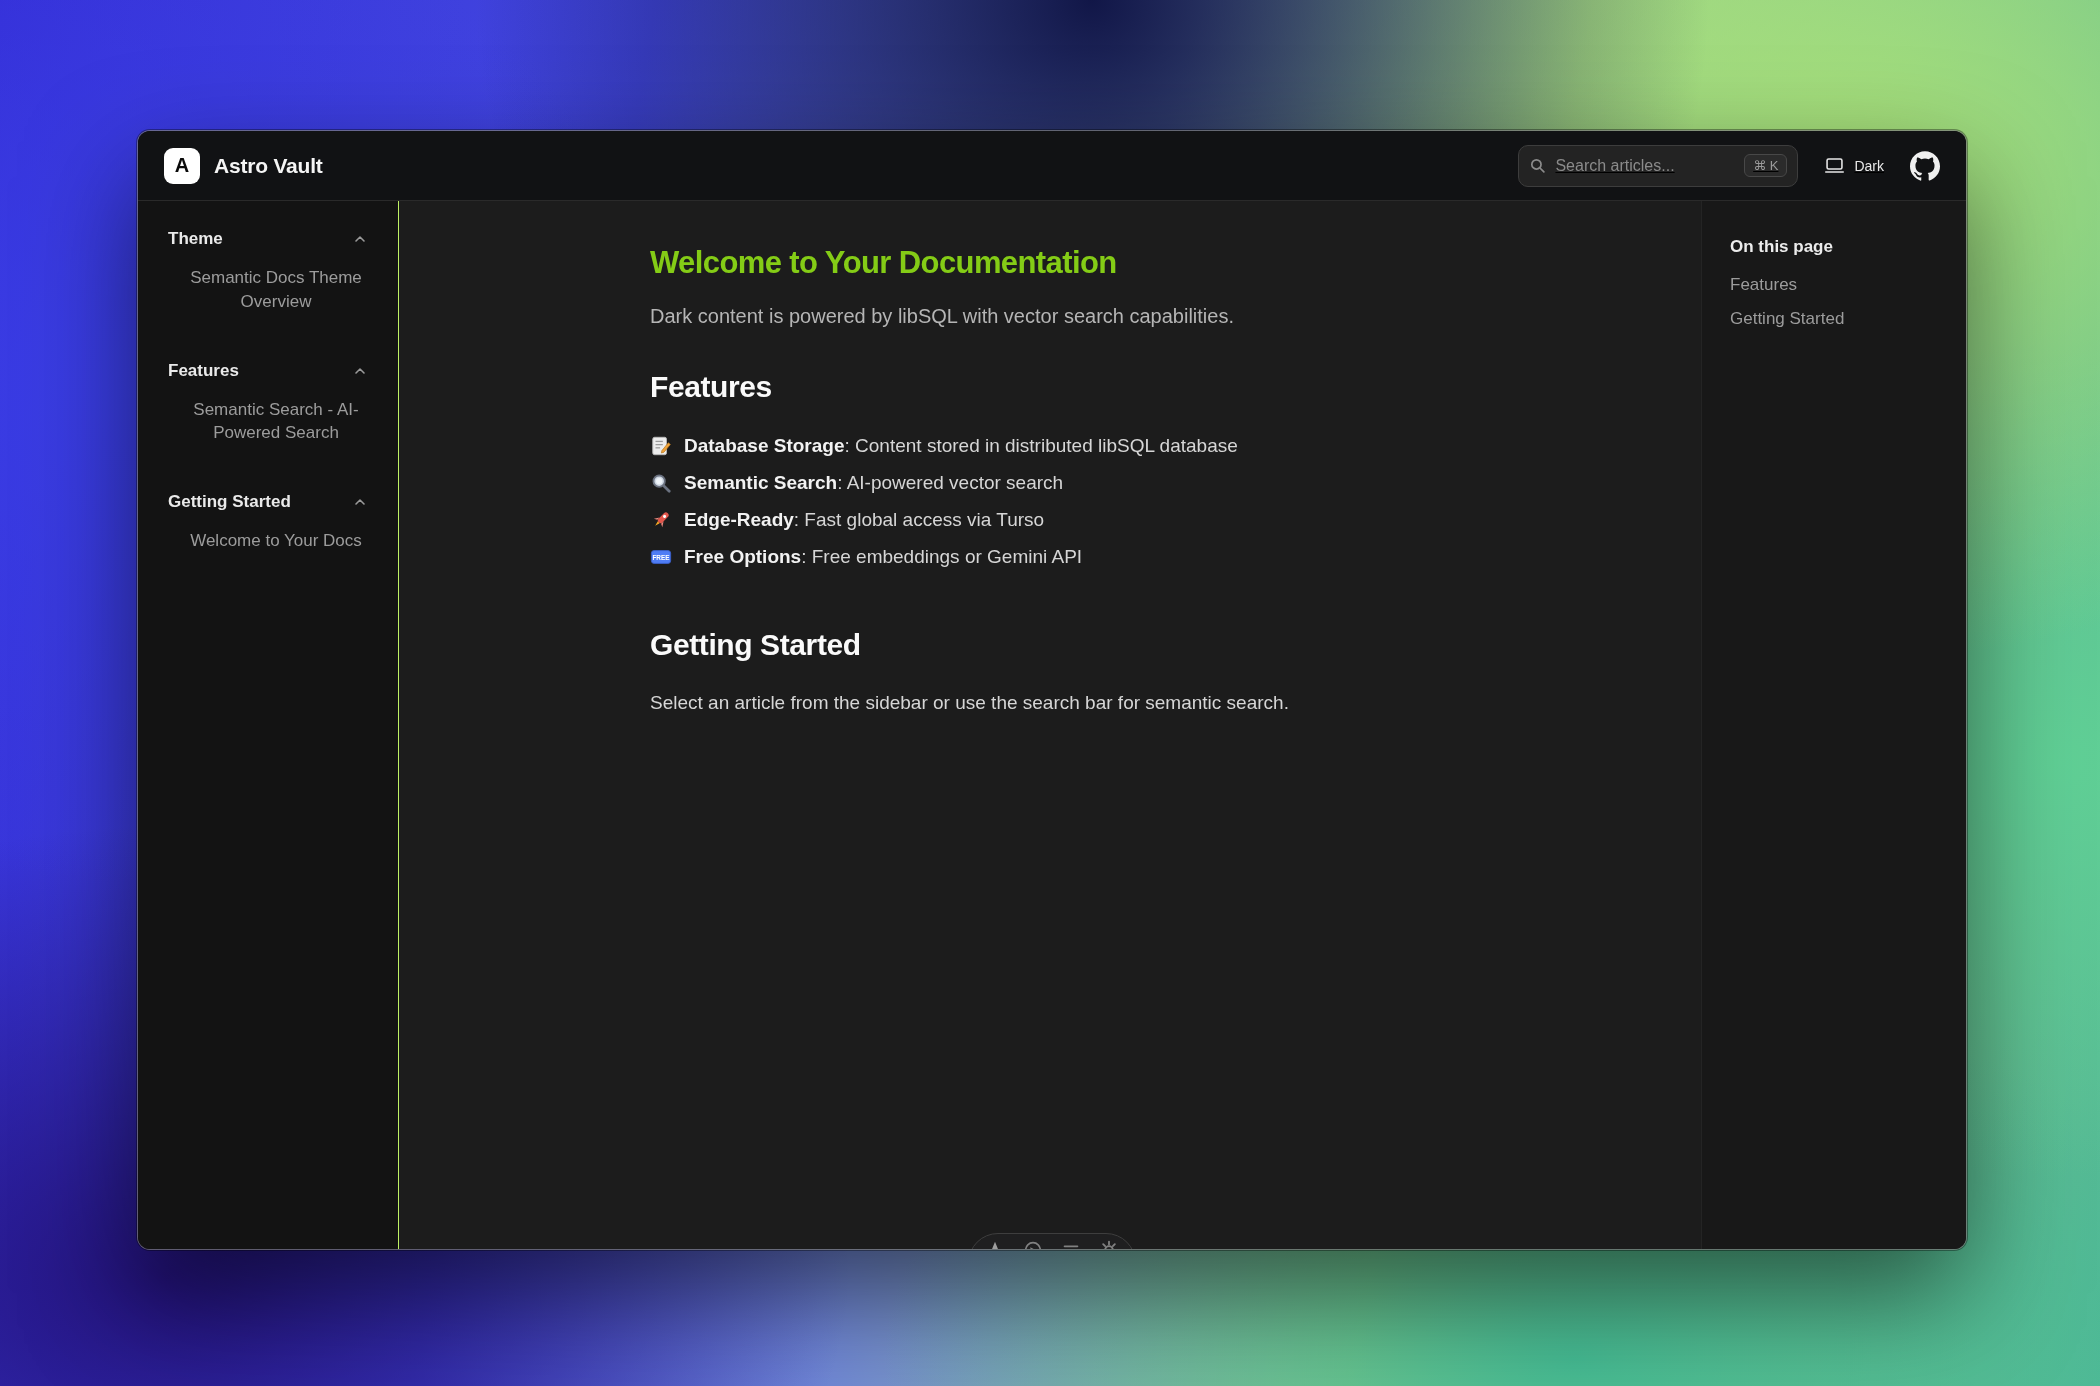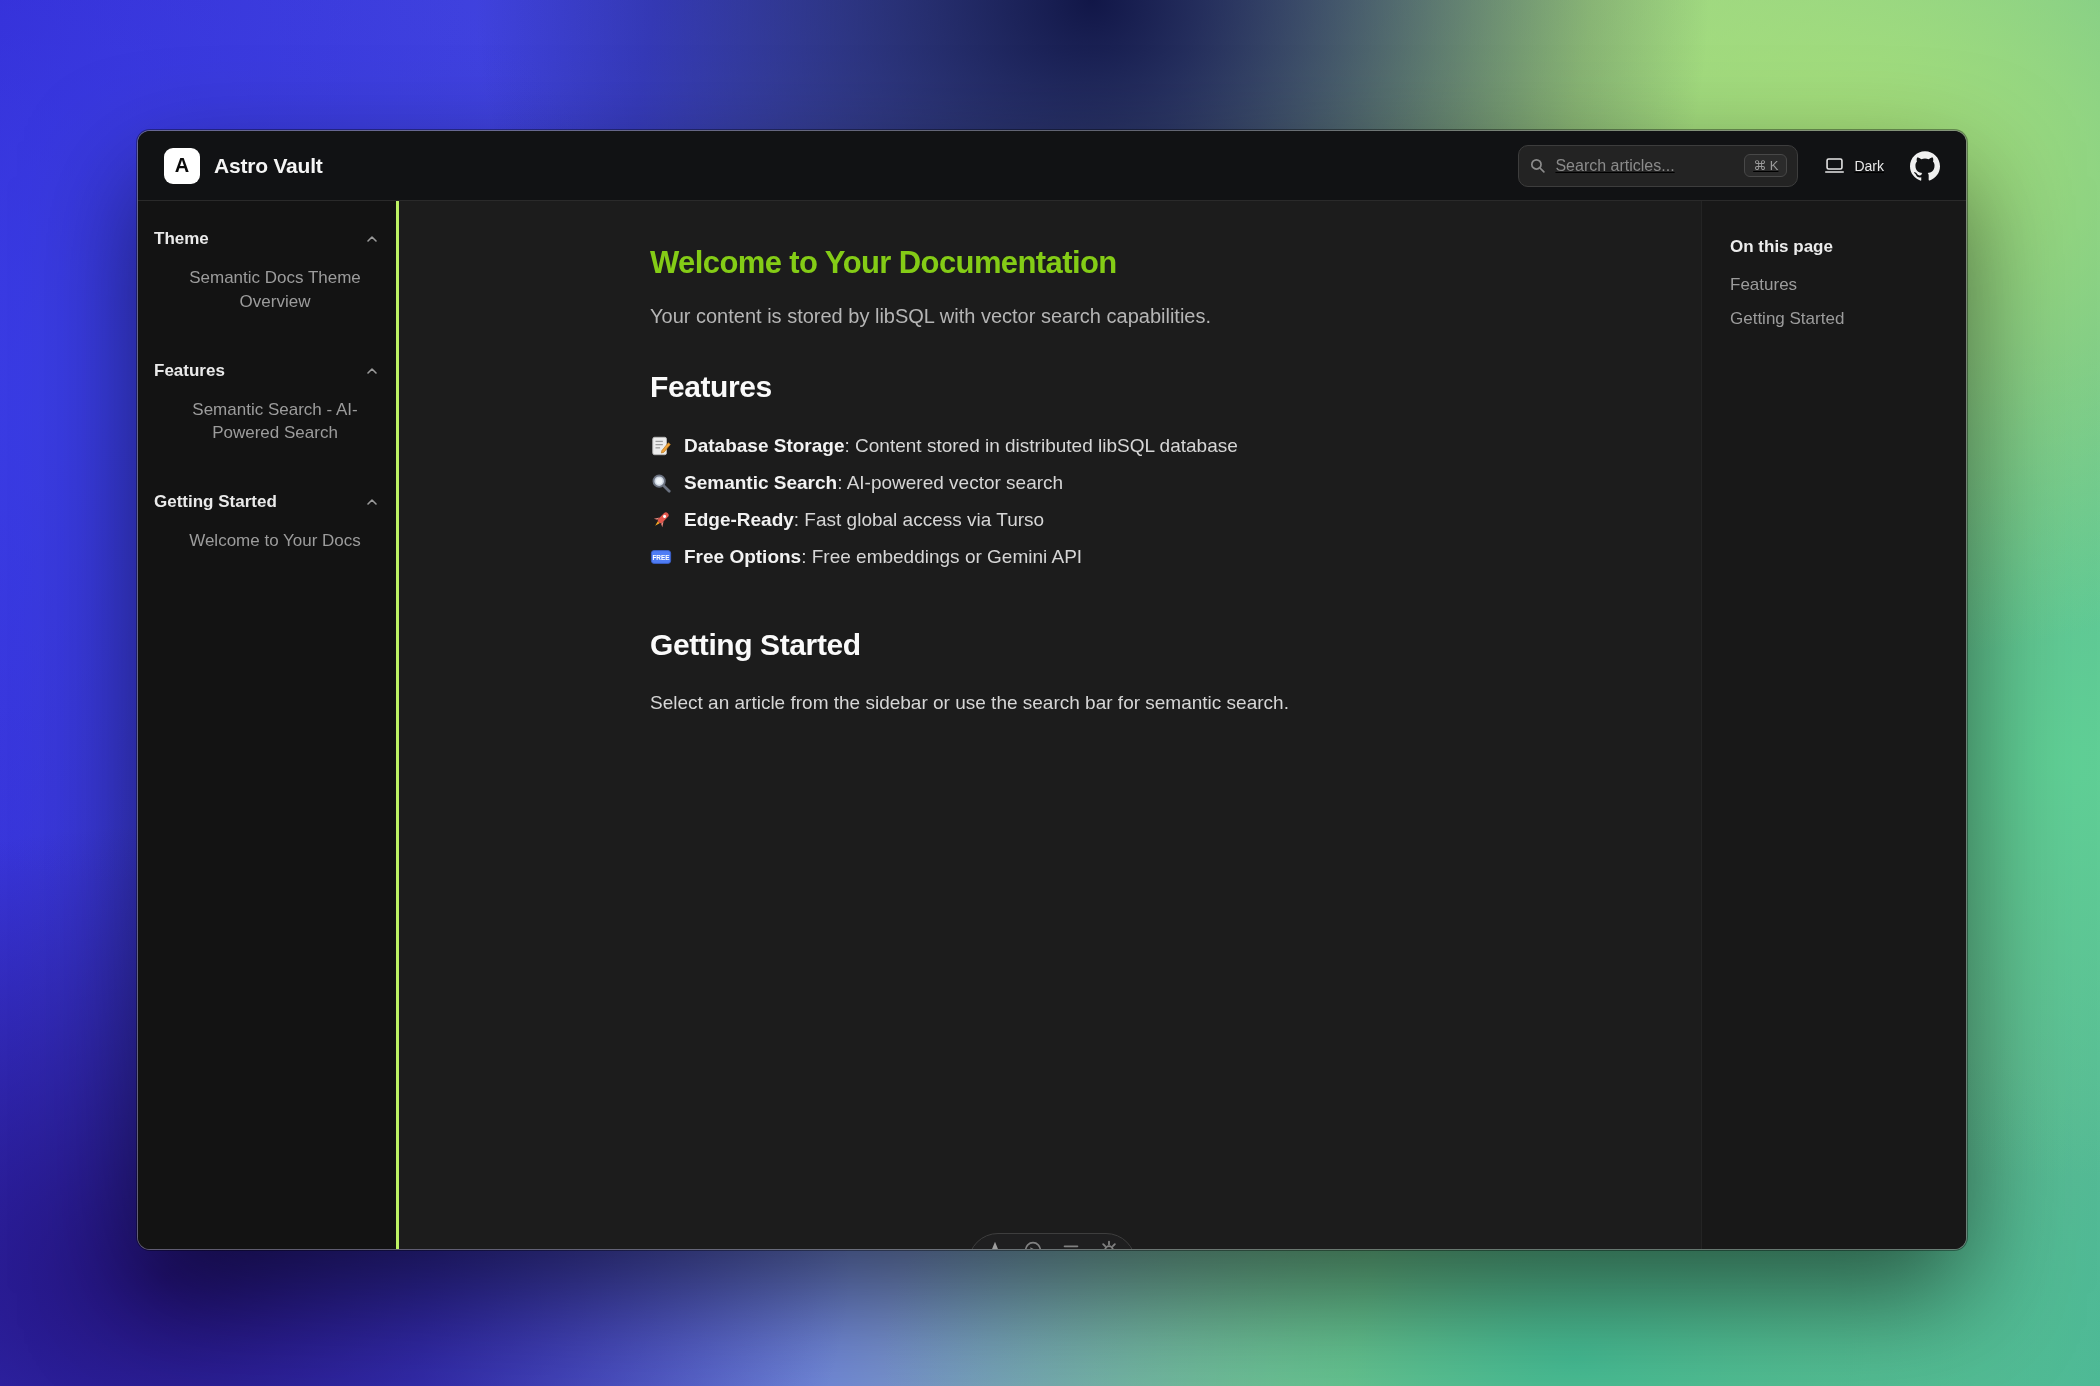--- a/index.html
+++ b/index.html
@@ -57,22 +57,22 @@
   .theme-btn {
     display:flex; align-items:center; gap:9px; color:#e8e8e8; font-size:14px;
     background:transparent; border:none; cursor:pointer; font-family:inherit;
   }
   .gh-btn { background:transparent; border:none; cursor:pointer; display:flex; }
 
   
   .body-cols { flex:1; display:flex; min-height:0; position:relative; }
 
   .sidebar {
-    width:261px; flex:0 0 261px; background:#131313; border-right:3px solid #bef264;
-    padding:28px 16px;
+    width:261px; flex:0 0 261px; background:#131313; border-right:1px solid #bef264;
+    padding:28px 30px;
   }
   .nav-section { margin-bottom:42px; }
   .nav-section-head {
     display:flex; align-items:center; justify-content:space-between;
     color:#eaeaea; font-size:17px; font-weight:700; cursor:pointer; margin-bottom:12px;
   }
   .nav-item {
     display:block; color:#9c9c9c; font-size:17px; line-height:1.4;
     padding:5px 0 5px 16px; text-decoration:none; cursor:pointer;text-align:center;
   }
@@ -175,21 +175,21 @@
               <polyline points="6 15 12 9 18 15"></polyline>
             </svg>
         </div>
         <a class="nav-item">Welcome to Your Docs</a>
       </div>
     </nav>
 
     <main class="main">
       <article class="article">
         <h1 class="h1">Welcome to Your Documentation</h1>
-        <p class="intro">Your content is stored by libSQL with vector search capabilities.</p>
+        <p class="intro">Dark content is powered by libSQL with vector search capabilities.</p>
 
         <h2 class="h2">Features</h2>
         <ul class="feature-list">
           <li>
             <span class="fi">
               <svg width="22" height="22" viewBox="0 0 24 24">
                 <rect x="3" y="2.5" width="15" height="19" rx="2" fill="#ececec" stroke="#b9b9b9" stroke-width="1"></rect>
                 <line x1="6" y1="7" x2="14" y2="7" stroke="#9a9a9a" stroke-width="1.4"></line>
                 <line x1="6" y1="10.5" x2="14" y2="10.5" stroke="#9a9a9a" stroke-width="1.4"></line>
                 <line x1="6" y1="14" x2="11" y2="14" stroke="#9a9a9a" stroke-width="1.4"></line>

